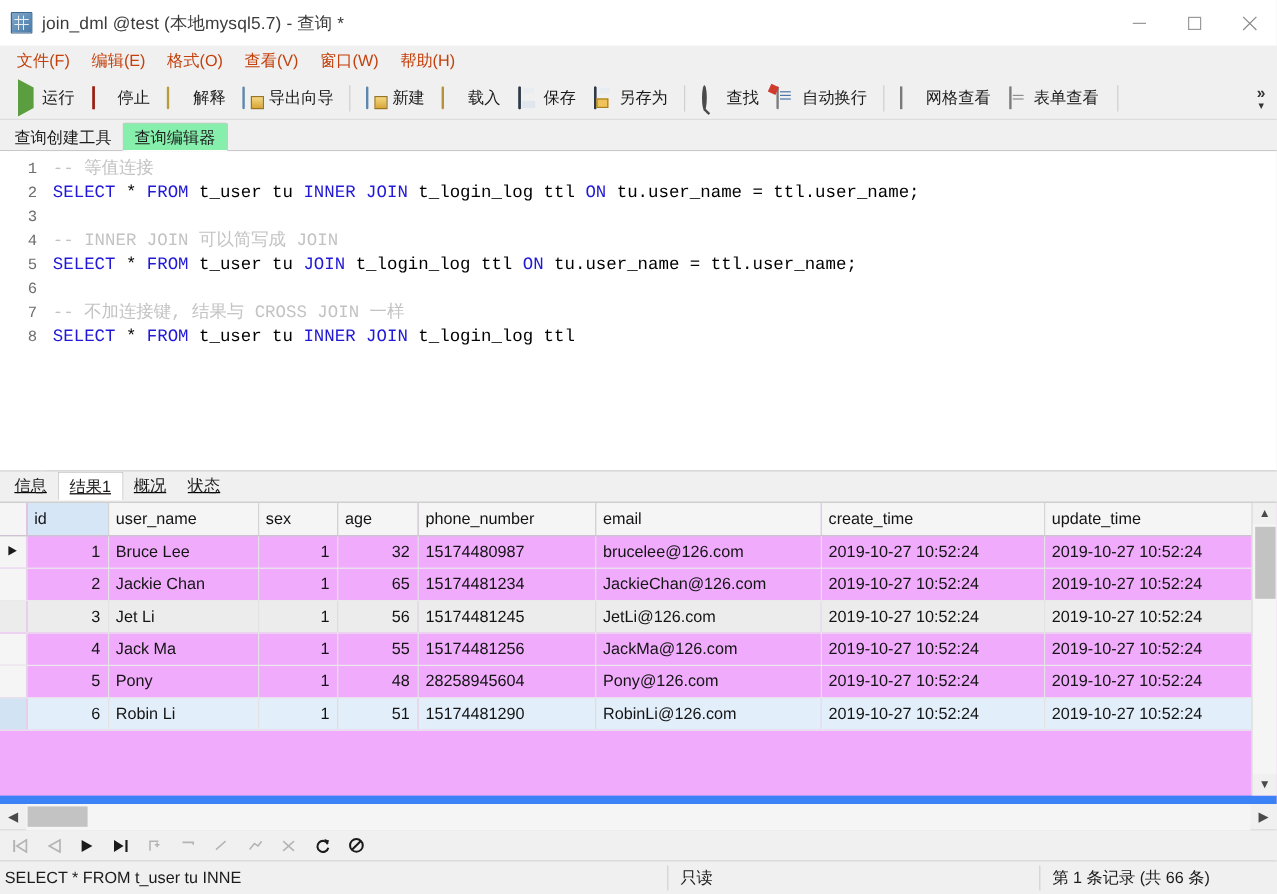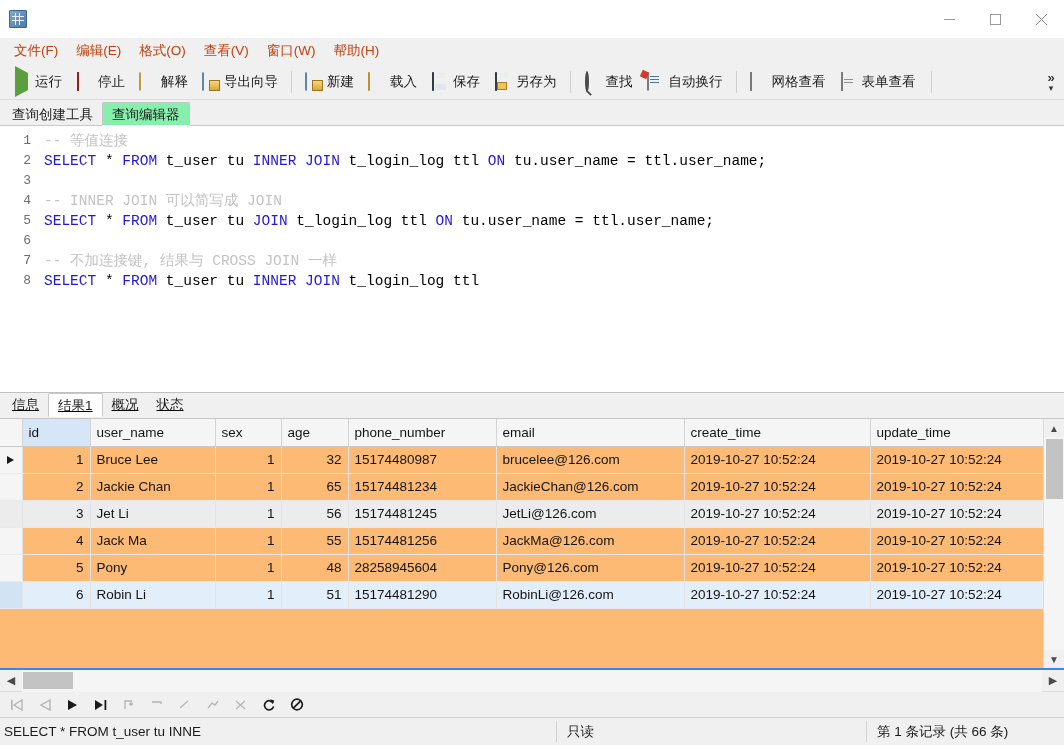--- a/index.html
+++ b/index.html
@@ -293,24 +293,24 @@
     background:#ffffff;
     border:1px solid #c8c8c8;
     border-bottom:1px solid #ffffff;
     border-radius:2px 2px 0 0;
     height:24px;
   }
 
   
   .gridwrap {
     flex: 1 1 auto;
-    background:#fdba74;
+    background:#f0abfc;
     display:flex;
     flex-direction:column;
-    border-bottom: 2px solid #3b82f6;
+    border-bottom: 7px solid #3b82f6;
     overflow:hidden;
     min-height:0;
   }
   .grid-scroll-area {
     display:flex;
     flex: 1 1 auto;
     min-height:0;
   }
   .grid-main { flex:1 1 auto; overflow:hidden; position:relative; }
   table.grid {
@@ -428,20 +428,21 @@
     padding-left:10px;
   }
 </style>
 </head>
 <body>
 
 <div id="app">
 
   <div class="titlebar">
     <div class="title-icon"></div>
+    <div class="title-text">join_dml @test (本地mysql5.7) - 查询 *</div>
     <div class="win-controls">
       <div class="win-btn">
         <svg width="13" height="13" viewBox="0 0 13 13">
             <line x1="1" y1="6.5" x2="12" y2="6.5" stroke="#9a9a9a" stroke-width="1"></line>
           </svg>
       </div>
       <div class="win-btn">
         <svg width="13" height="13" viewBox="0 0 13 13">
             <rect x="1.5" y="1.5" width="10" height="10" fill="none" stroke="#9a9a9a" stroke-width="1"></rect>
           </svg>

